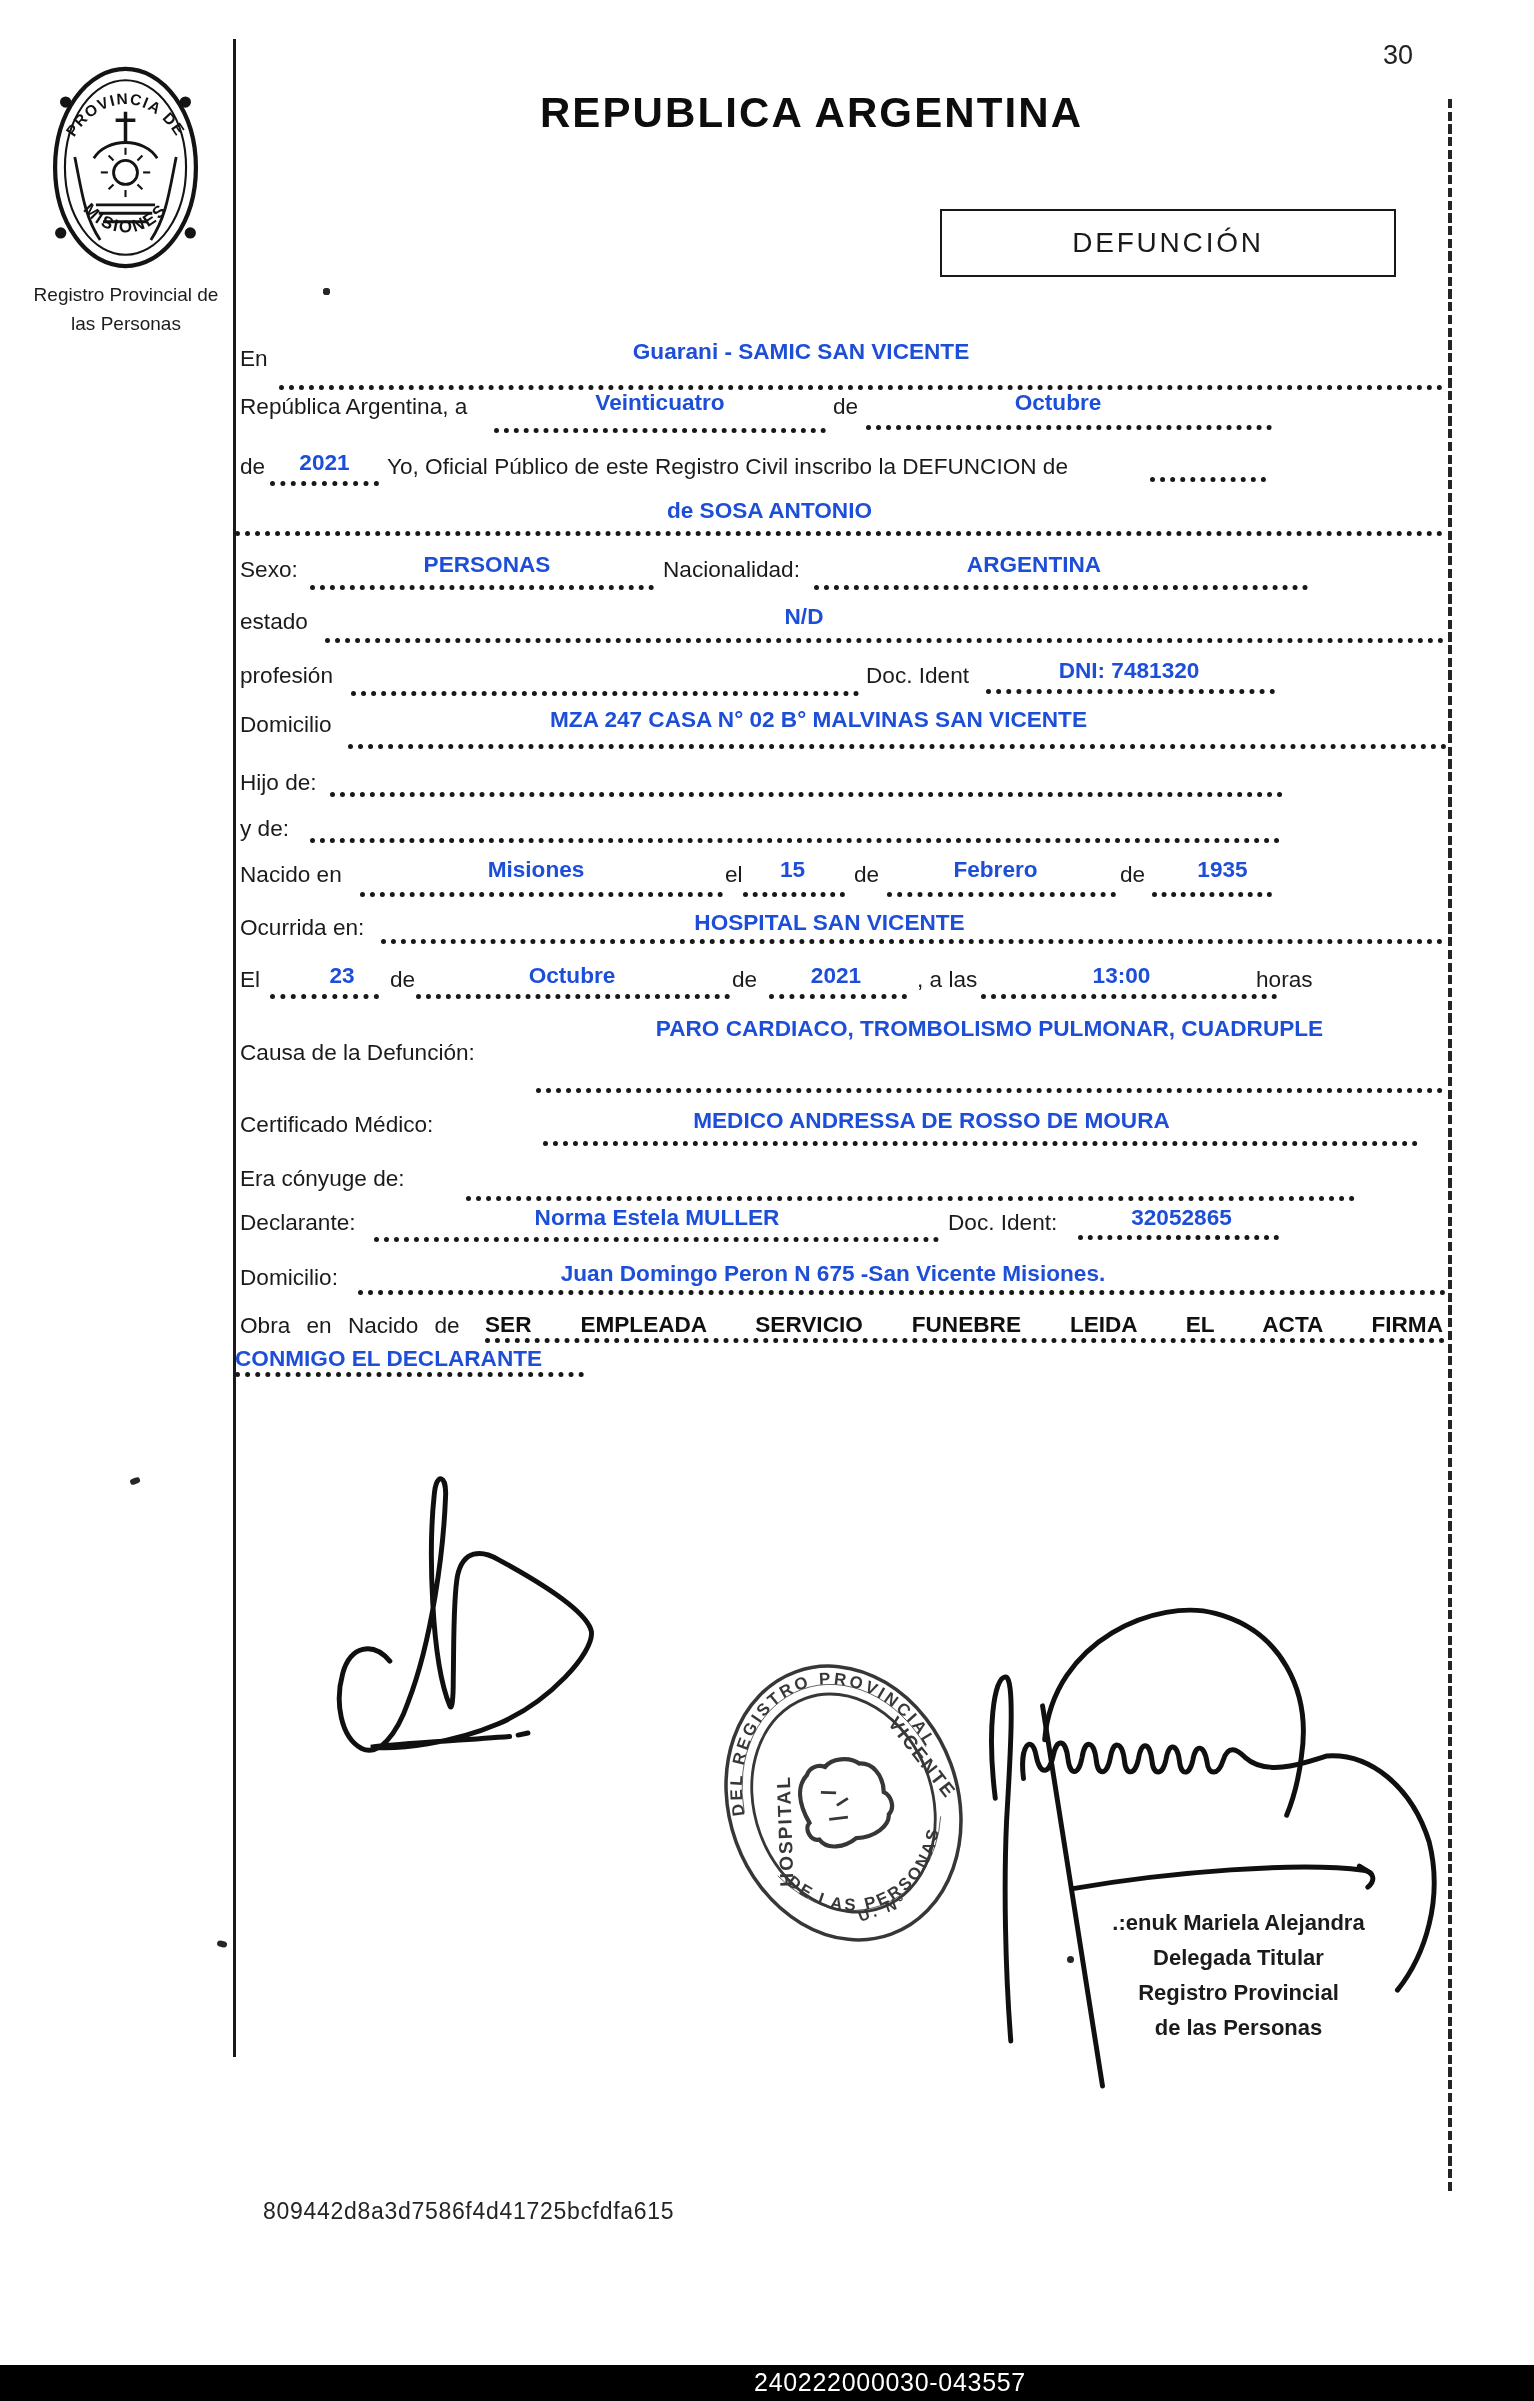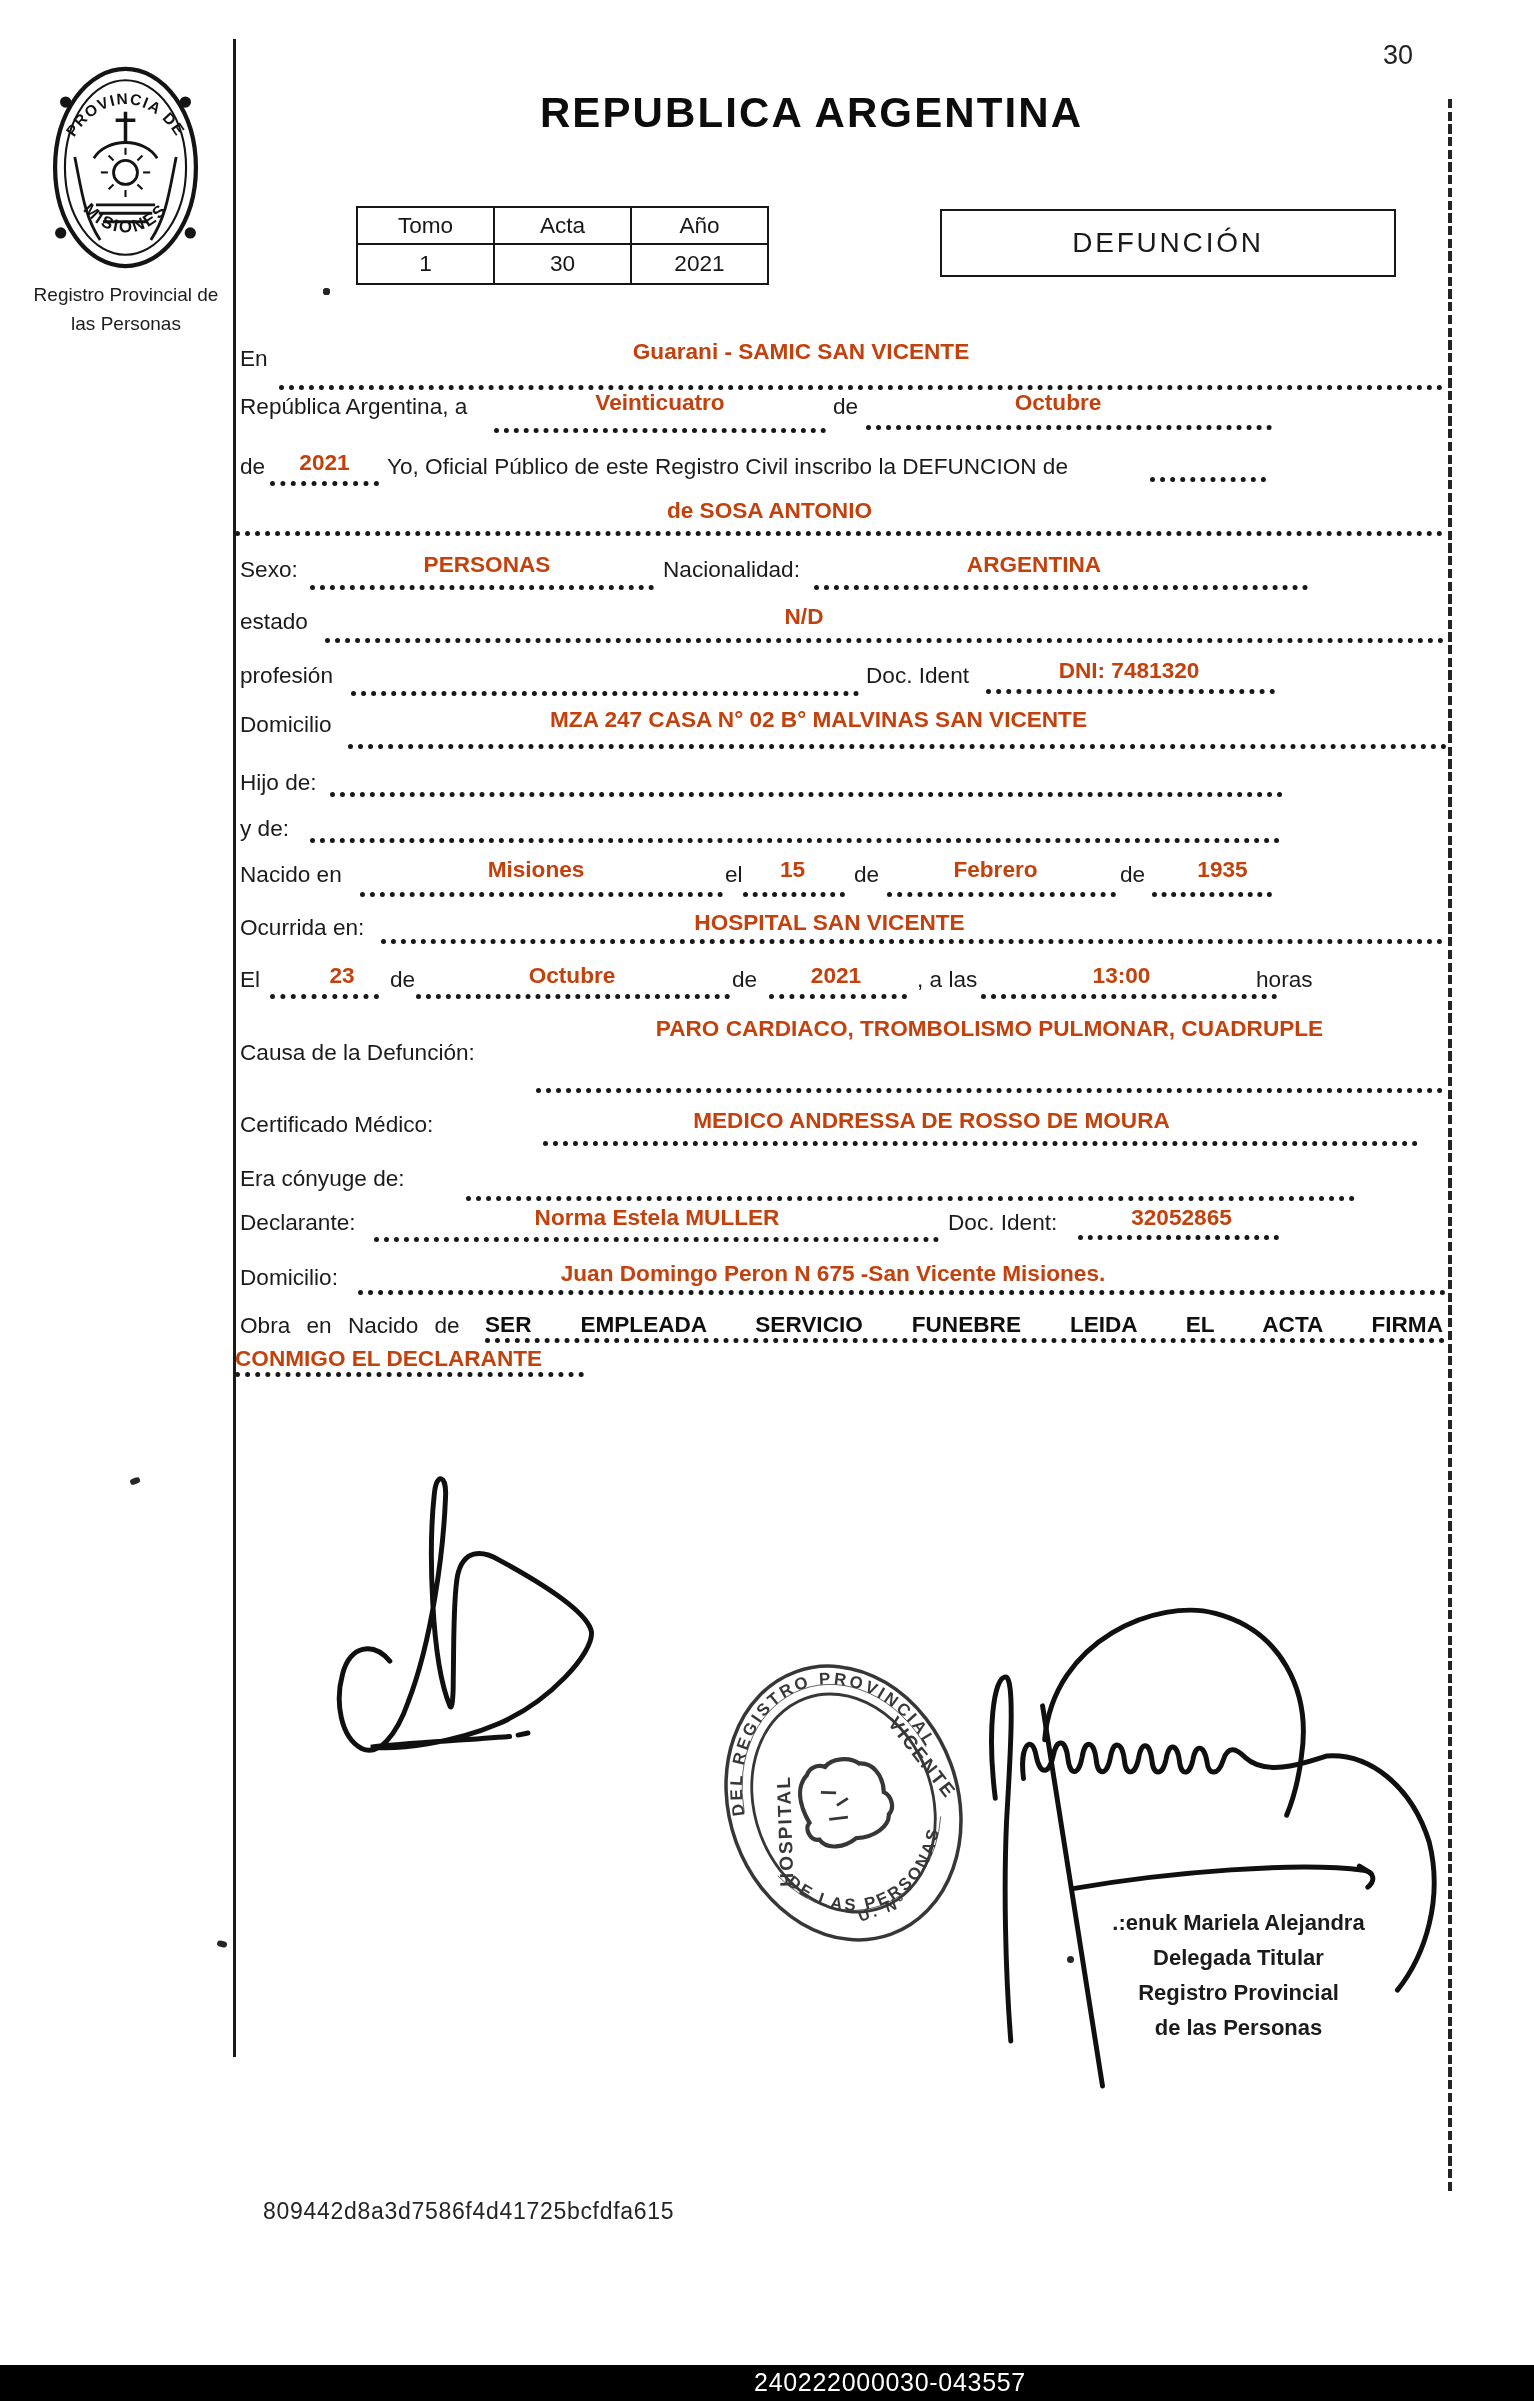--- a/index.html
+++ b/index.html
@@ -1,20 +1,20 @@
 <!DOCTYPE html>
 <html style="font-size:11.3px"><head>
 <meta charset="utf-8">
 <style>
   html,body{margin:0;padding:0;background:#ffffff;}
   #page{position:relative;width:1534px;height:2401px;background:#ffffff;overflow:hidden;
         font-family:"Liberation Sans",sans-serif;color:#161616;}
   .abs{position:absolute;}
   .lbl{position:absolute;font-size:22.6px;color:#1b1b1b;white-space:nowrap;}
-  .val{position:absolute;font-size:22.6px;font-weight:bold;color:#c2410c;white-space:nowrap;text-align:center;}
+  .val{position:absolute;font-size:22.6px;font-weight:bold;color:#1d4ed8;white-space:nowrap;text-align:center;}
   .valbox{position:absolute;font-size:22.6px;font-weight:bold;color:#101010;text-align:center;}
   .dot{position:absolute;height:0;border-bottom:5px dotted #181818;}
   .title{position:absolute;left:494px;top:89px;width:635px;text-align:center;
          font-size:42px;font-weight:bold;letter-spacing:2.1px;white-space:nowrap;color:#0d0d0d;}
   .pagenum{position:absolute;left:1383px;top:40px;font-size:27px;color:#222;}
   table.rec{position:absolute;left:356px;top:206px;border-collapse:collapse;font-size:22.6px;color:#171717;}
   table.rec td{border:2.1px solid #161616;width:135px;text-align:center;padding:0;}
   table.rec tr.hd td{height:35px;}
   table.rec tr.vl td{height:38px;}
   .defbox{position:absolute;left:940px;top:209px;width:452px;height:64px;border:2.8px solid #181818;
@@ -73,34 +73,20 @@
     </text>
     <text font-size="24" font-weight="bold" letter-spacing="3" fill="#121212">
       <textPath href="#sealBot" xlink:href="#sealBot" startOffset="50%" text-anchor="middle">MISIONES</textPath>
     </text>
   </svg>
   <div class="caption" style="top:284px">Registro Provincial de</div>
   <div class="caption" style="top:313px">las Personas</div>
 
   <div class="title">REPUBLICA ARGENTINA</div>
 
-  <table class="rec">
-    <tbody>
-        <tr class="hd">
-      <td>Tomo</td>
-      <td>Acta</td>
-      <td>Año</td>
-    </tr>
-    <tr class="vl">
-      <td>1</td>
-      <td>30</td>
-      <td>2021</td>
-    </tr>
-  </tbody>
-    </table>
   <div class="speck" style="left:323px;top:288px;width:7px;height:7px"></div>
 
   <div class="defbox">DEFUNCIÓN</div>
 
   <div class="lbl" style="left:240px;top:346px">En</div>
   <div class="val" style="left:515px;top:339px;width:572px">Guarani - SAMIC SAN VICENTE</div>
   <div class="dot" style="left:279px;top:385px;width:1164px"></div>
 
   <div class="lbl" style="left:240px;top:394px">República Argentina, a</div>
   <div class="val" style="left:494px;top:390px;width:332px">Veinticuatro</div>

